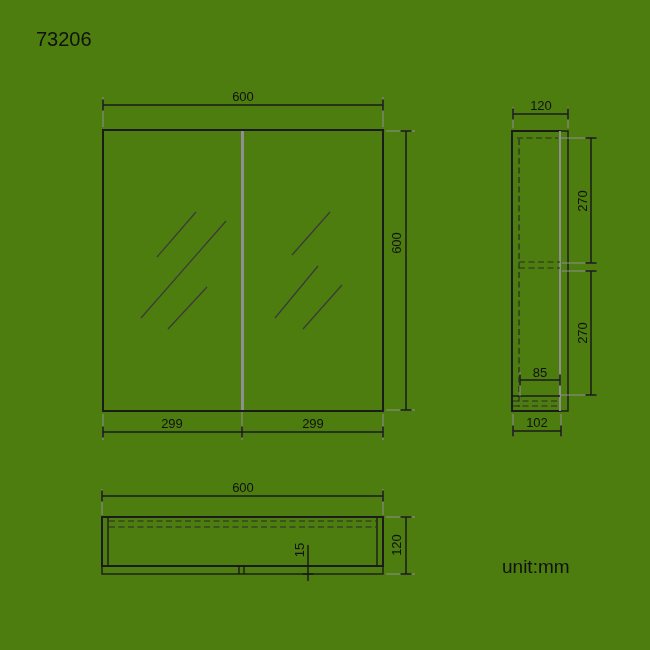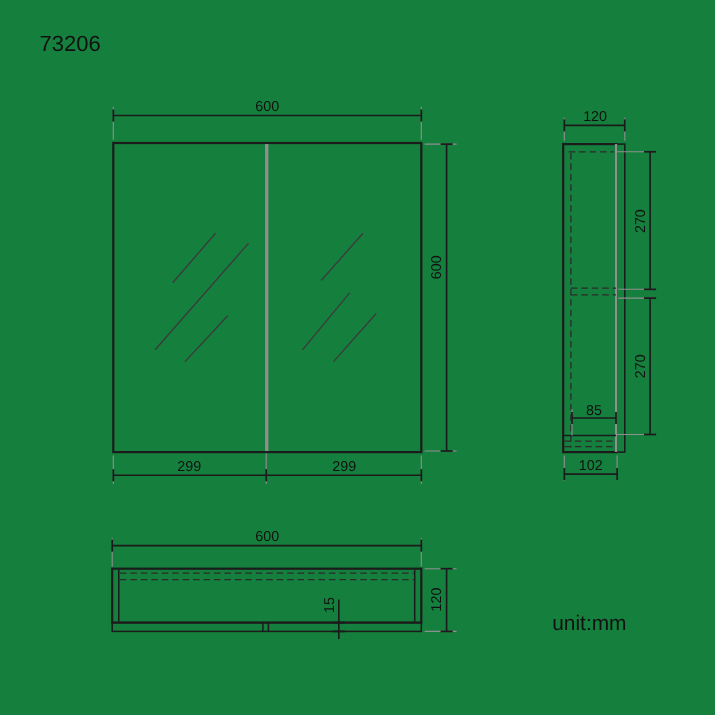--- a/index.html
+++ b/index.html
@@ -4,21 +4,21 @@
 <style>
   html, body {
     margin: 0;
     padding: 0;
     background: #ffffff;
   }
   .page {
     position: relative;
     width: 650px;
     height: 650px;
-    background: #15803d;
+    background: #4d7c0f;
     overflow: hidden;
     text-align: right;
   }
   svg {
     display: block;
   }
   text {
     font-family: "Liberation Sans", "DejaVu Sans", sans-serif;
     fill: #111111;
   }

